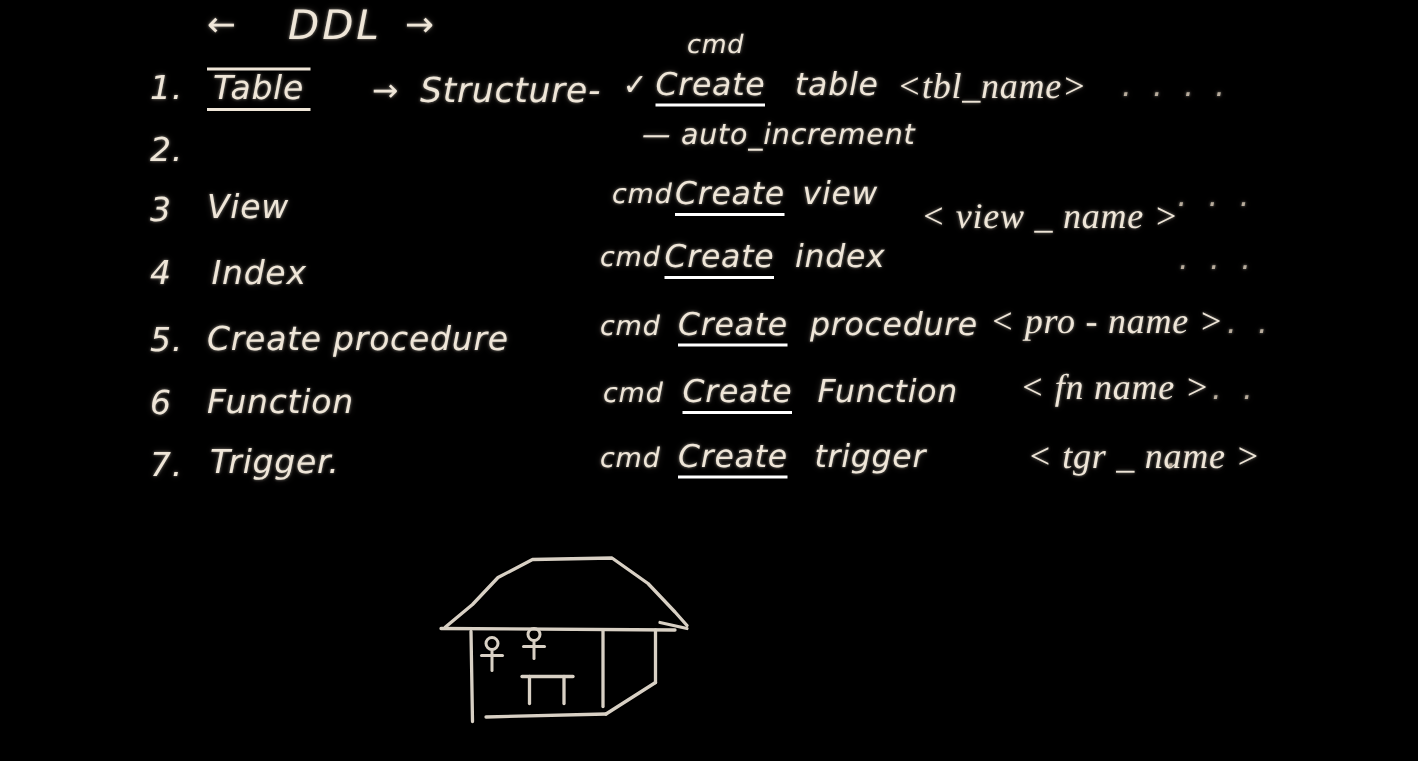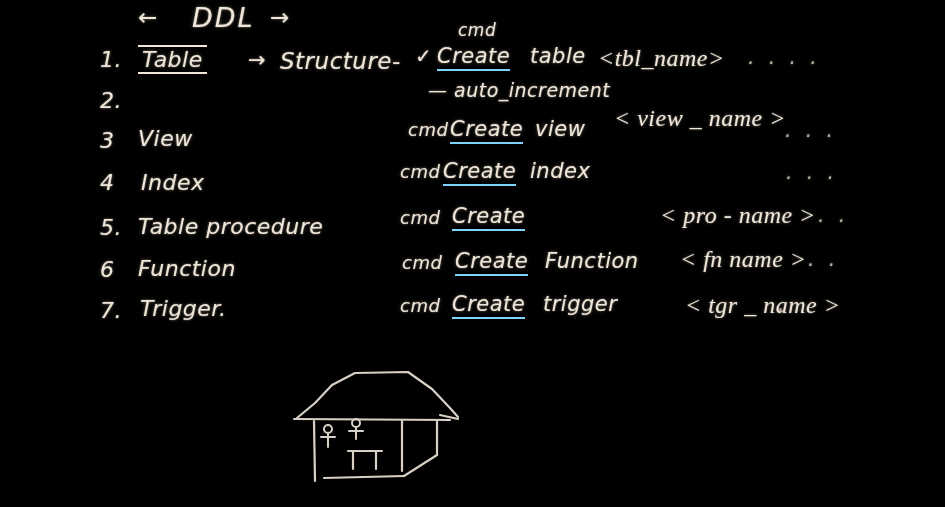--- a/index.html
+++ b/index.html
@@ -66,21 +66,21 @@
     font-size: 17px;
   }
   .check {
     font-size: 20px;
   }
   .cmd-prefix {
     font-size: 18px;
   }
   .create {
     font-size: 21px;
-    border-bottom: 2px solid #7dd3fc;
+    border-bottom: 2px solid #ffffff;
     padding-bottom: 1px;
   }
   .kw {
     font-size: 21px;
   }
   .placeholder {
     font-size: 24px;
     font-family: Liberation Serif, serif;
   }
   .dots {
@@ -127,34 +127,35 @@
   <div class="ink hand dots" style="left:748px; top:45px;">. . . .</div>
   <div class="ink hand note" style="left:428px; top:79px;">— auto_increment</div>
 
   <div class="ink hand num" style="left:100px; top:88px;">2.</div>
 
   <div class="ink hand num" style="left:100px; top:128px;">3</div>
   <div class="ink hand term" style="left:138px; top:126px;">View</div>
   <div class="ink hand cmd-prefix" style="left:408px; top:119px;">cmd</div>
   <div class="ink hand create" style="left:450px; top:117px;">Create</div>
   <div class="ink hand kw" style="left:535px; top:117px;">view</div>
-  <div class="ink hand placeholder" style="left:614px; top:105px;">&lt; view _ name &gt;</div>
+  <div class="ink hand placeholder" style="left:614px; top:132px;">&lt; view _ name &gt;</div>
   <div class="ink hand dots" style="left:785px; top:118px;">. . .</div>
 
   <div class="ink hand num" style="left:100px; top:170px;">4</div>
   <div class="ink hand term" style="left:141px; top:170px;">Index</div>
   <div class="ink hand cmd-prefix" style="left:400px; top:161px;">cmd</div>
   <div class="ink hand create" style="left:443px; top:159px;">Create</div>
   <div class="ink hand kw" style="left:530px; top:159px;">index</div>
   <div class="ink hand dots" style="left:786px; top:160px;">. . .</div>
 
   <div class="ink hand num" style="left:100px; top:215px;">5.</div>
-  <div class="ink hand term" style="left:138px; top:214px;">Table procedure</div>
+  <div class="ink hand term" style="left:138px; top:214px;">Create procedure</div>
   <div class="ink hand cmd-prefix" style="left:400px; top:207px;">cmd</div>
   <div class="ink hand create" style="left:452px; top:204px;">Create</div>
+  <div class="ink hand kw" style="left:540px; top:204px;">procedure</div>
   <div class="ink hand placeholder" style="left:660px; top:202px;">&lt; pro - name &gt;</div>
   <div class="ink hand dots" style="left:818px; top:203px;">. .</div>
 
   <div class="ink hand num" style="left:100px; top:257px;">6</div>
   <div class="ink hand term" style="left:138px; top:256px;">Function</div>
   <div class="ink hand cmd-prefix" style="left:402px; top:252px;">cmd</div>
   <div class="ink hand create" style="left:455px; top:249px;">Create</div>
   <div class="ink hand kw" style="left:545px; top:249px;">Function</div>
   <div class="ink hand placeholder" style="left:680px; top:246px;">&lt; fn name &gt;</div>
   <div class="ink hand dots" style="left:808px; top:247px;">. .</div>

